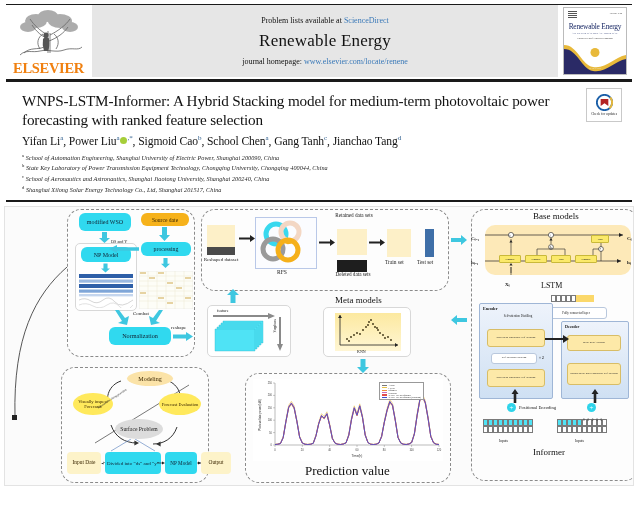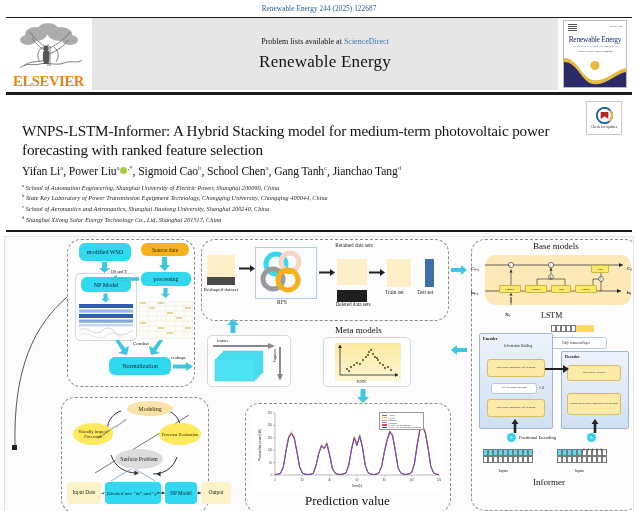--- a/index.html
+++ b/index.html
@@ -58,21 +58,21 @@
   .cover-sub2 { position:absolute; top:29px; left:0; right:0; text-align:center;
      font-size:2.6px; color:#333; }
   .cover-wave { position:absolute; bottom:0; left:0; width:100%; height:40px; }
   .cover-globe { position:absolute; bottom:17px; left:50%; transform:translateX(-50%);
      width:9px; height:9px; border-radius:50%; background:#e8b93a; }
   .cover-foot { position:absolute; bottom:4px; left:0; right:0; text-align:center;
      font-size:2.5px; color:#e9e4d2; }
   .hdr-rule2 { height: 2.4px; background: #1a1a1a; margin: 2px 6px 0 6px; }
 
   
-  .title-block { padding: 26px 22px 0 22px; position: relative; }
+  .title-block { padding: 9px 22px 0 22px; position: relative; }
   .paper-title {
     font-size: 15.2px; font-weight: 400; color: #111; line-height: 1.28;
     letter-spacing: -.15px;
   }
   .authors { font-size: 11.6px; color: #111; margin-top: 4px; letter-spacing: -.1px; }
   .authors sup { font-size: 7px; color: #2a5b8c; }
   .orcid {
     display: inline-block; width: 7px; height: 7px; border-radius: 50%;
     background: #a6ce39; vertical-align: middle; position: relative; top:-1px;
     margin: 0 .5px;
@@ -164,21 +164,20 @@
   }
   .cellstrip { position:absolute; display:flex; }
   .cellstrip i { display:block; border:.4px solid #7a7a7a; }
   .sectitle { position:absolute; font-size:4px; font-weight:700; color:#111; }
 </style>
 </head>
 <body>
 
 <div id="page">
 
-  <div class="journal-ref">Renewable Energy 244 (2025) 122687</div>
   <div class="hdr-rule"></div>
 
   <div class="hdr-band">
 
     <div class="elsevier-cell">
       <svg class="tree" viewBox="0 0 78 52">
         <g stroke="#4a4a4a" stroke-width="0.7" fill="none">
           <path d="M10 46 C16 40 22 44 30 42 C38 40 46 44 54 41 C62 38 68 42 72 38"></path>
           <path d="M14 44 C20 38 28 41 34 38"></path>
           <path d="M38 44 L38 22"></path>
@@ -203,20 +202,23 @@
         </g>
       </svg>
       <div class="elsevier-word">ELSEVIER</div>
     </div>
 
     <div class="center-cell">
       <div class="contents-line">
         <span>Problem lists available at </span><span class="sd">ScienceDirect</span>
       </div>
       <div class="journal-name">Renewable Energy</div>
+      <div class="homepage-line">
+        <span>journal homepage: </span><span class="url">www.elsevier.com/locate/renene</span>
+      </div>
     </div>
 
     <div class="cover-cell">
       <div class="cover">
         <div class="cover-topbar"></div>
         <div class="cover-topright">Volume 244</div>
         <div class="cover-title">Renewable Energy</div>
         <div class="cover-sub">AN INTERNATIONAL JOURNAL</div>
         <div class="cover-sub2">Editor-in-Chief: Soteris Kalogirou</div>
         <svg class="cover-wave" viewBox="0 0 64 40" preserveAspectRatio="none">

